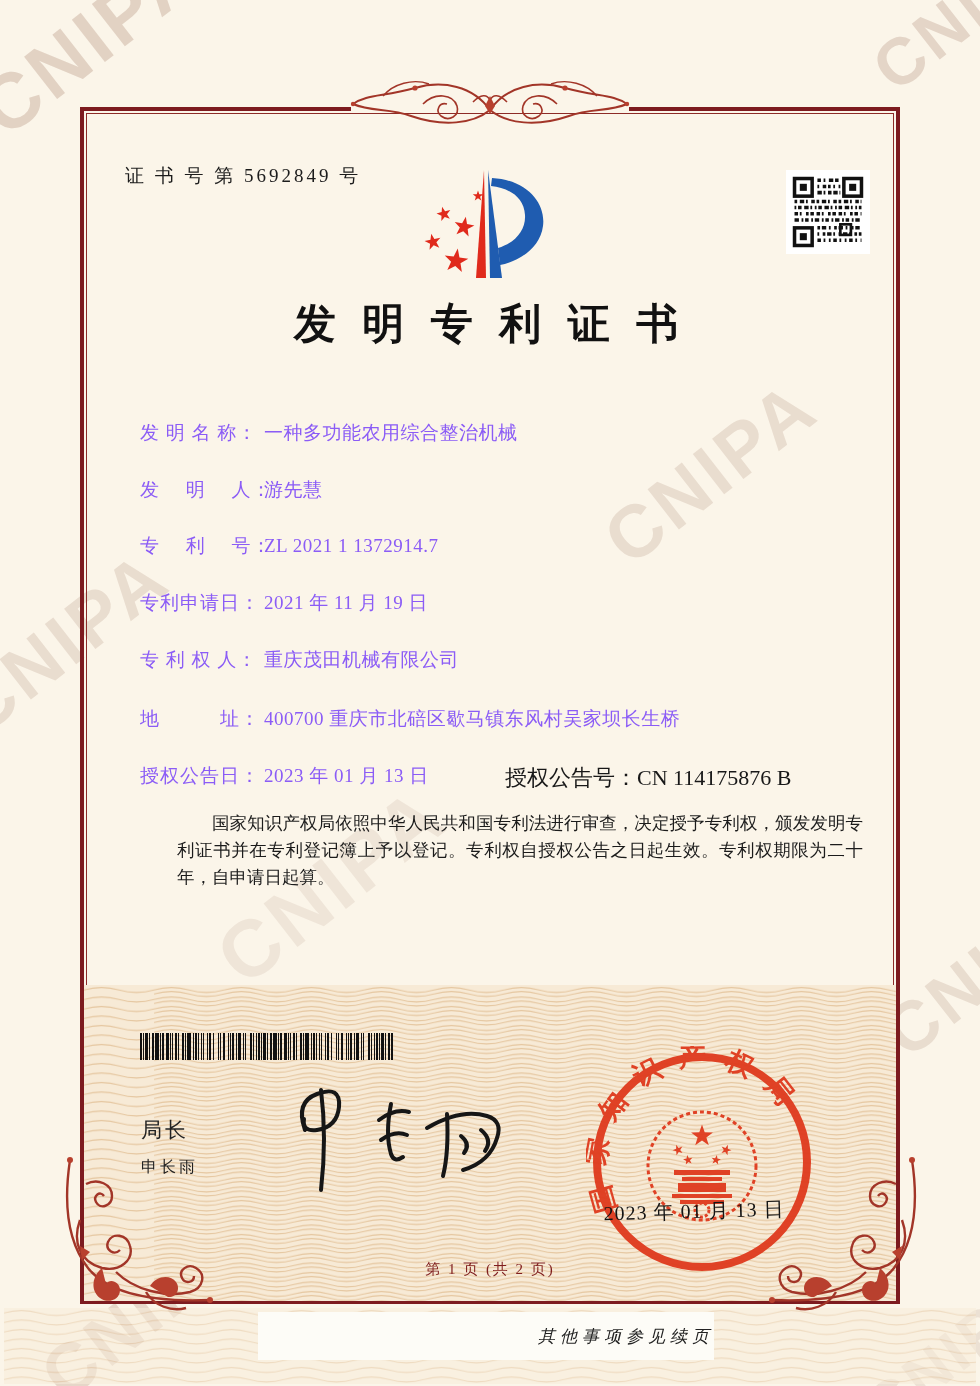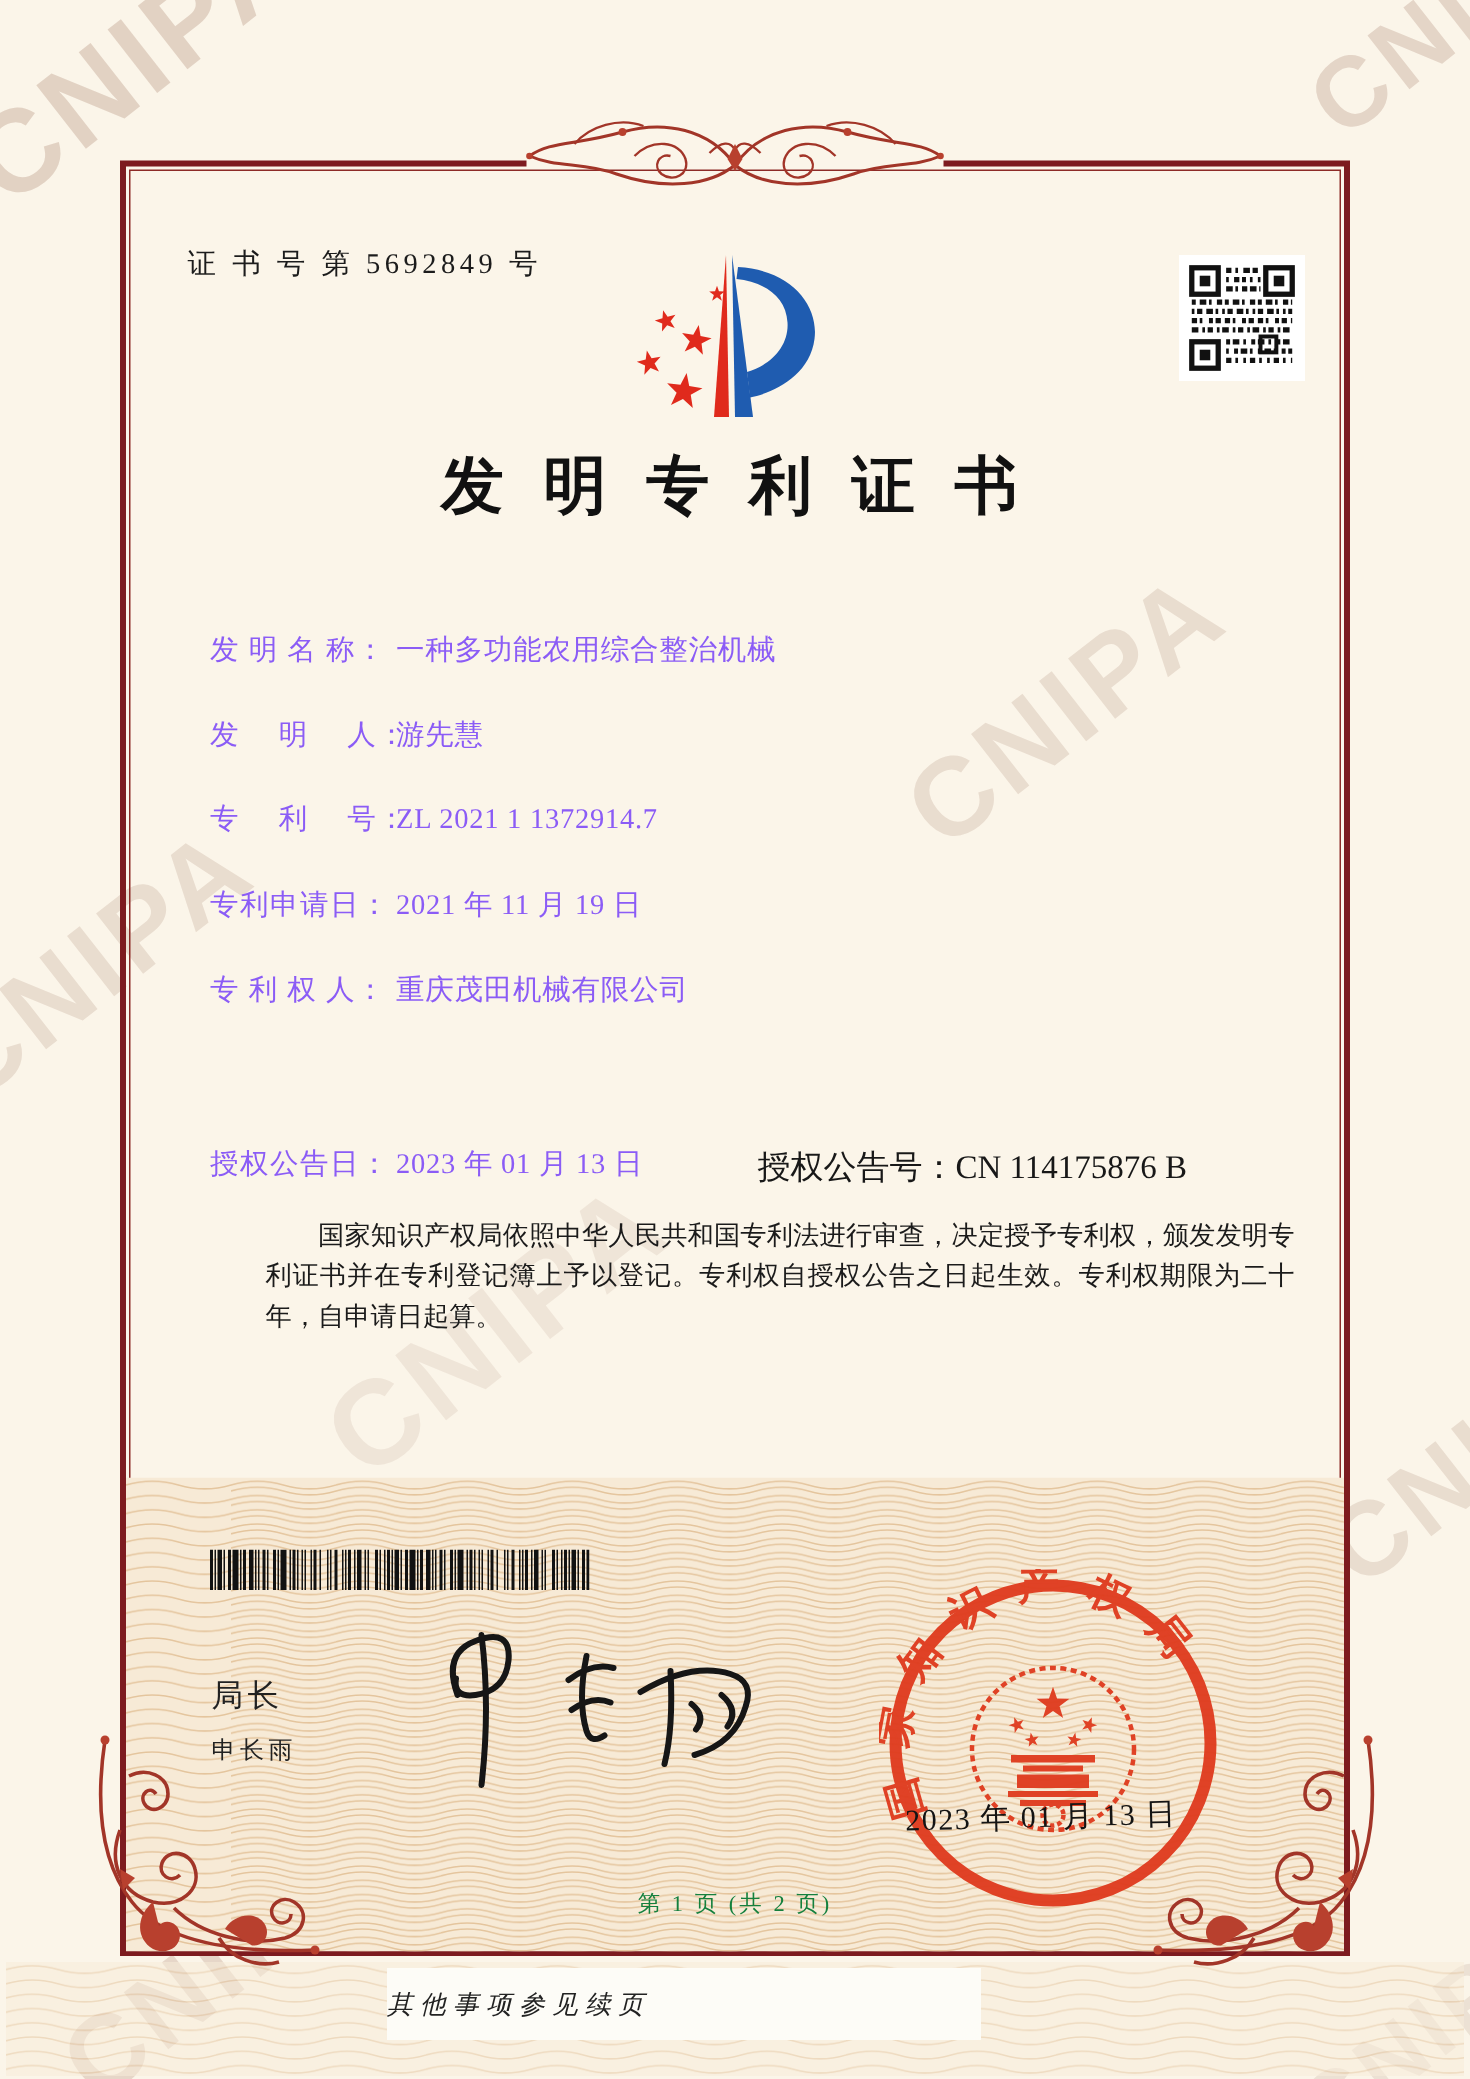--- a/index.html
+++ b/index.html
@@ -59,24 +59,24 @@
     font-family:"Liberation Sans","DejaVu Sans",sans-serif; letter-spacing:3px; }
   .signer-name  { position:absolute; left:141px; top:1157px; font-size:16px; color:#222;
     font-family:"Liberation Sans","DejaVu Sans",sans-serif; letter-spacing:3px;text-align:right; }
   .signature { position:absolute; left:275px; top:1078px; }
   .seal { position:absolute; left:586px; top:1046px; }
   .seal-date {
     position:absolute; left:594px; top:1198px; width:200px; text-align:center;
     font-size:20px; color:#141414; letter-spacing:1px; transform:rotate(-1.5deg);
   }
   .page-num { position:absolute; left:80px; top:1260px; width:820px; text-align:center;
-    font-size:15px; color:#15803d; letter-spacing:2px; }
+    font-size:15px; color:#7f1d1d; letter-spacing:2px; }
   .cont-strip {
-    position:absolute; left:258px; top:1312px; width:396px; height:48px;
-    background:#fdfcf7; display:flex; align-items:center; justify-content:flex-start;
+    position:absolute; left:258px; top:1312px; width:456px; height:48px;
+    background:#fdfcf7; display:flex; align-items:center; justify-content:flex-end;
   }
   .cont-strip span { font-size:17px; color:#222; letter-spacing:5px; font-style:italic; }
   
   .flourish   { position:absolute; left:323px; top:66px; }
   .corner-bl  { position:absolute; left:50px;  top:1150px; }
   .corner-br  { position:absolute; left:750px; top:1150px; transform:scaleX(-1); }
 </style>
 </head>
 <body>
 
@@ -183,20 +183,23 @@
     <span class="lab">发　 明　 人：</span><span class="val">游先慧</span>
   </div>
   <div class="row r3">
     <span class="lab">专　 利　 号：</span><span class="val">ZL 2021 1 1372914.7</span>
   </div>
   <div class="row r4">
     <span class="lab">专利申请日：</span><span class="val">2021 年 11 月 19 日</span>
   </div>
   <div class="row r5">
     <span class="lab">专 利 权 人：</span><span class="val">重庆茂田机械有限公司</span>
+  </div>
+  <div class="row r6">
+    <span class="lab">地　　　址：</span><span class="val">400700  重庆市北碚区歇马镇东风村吴家坝长生桥</span>
   </div>
   <div class="row r7">
     <span class="lab">授权公告日：</span><span class="val">2023 年 01 月 13 日</span>
   </div>
   <div class="grant">
     <span class="lab2">授权公告号：</span><span class="val">CN 114175876 B</span>
   </div>
 
   <div class="paras">
     <p>国家知识产权局依照中华人民共和国专利法进行审查，决定授予专利权，颁发发明专利证书并在专利登记簿上予以登记。专利权自授权公告之日起生效。专利权期限为二十年，自申请日起算。</p>

